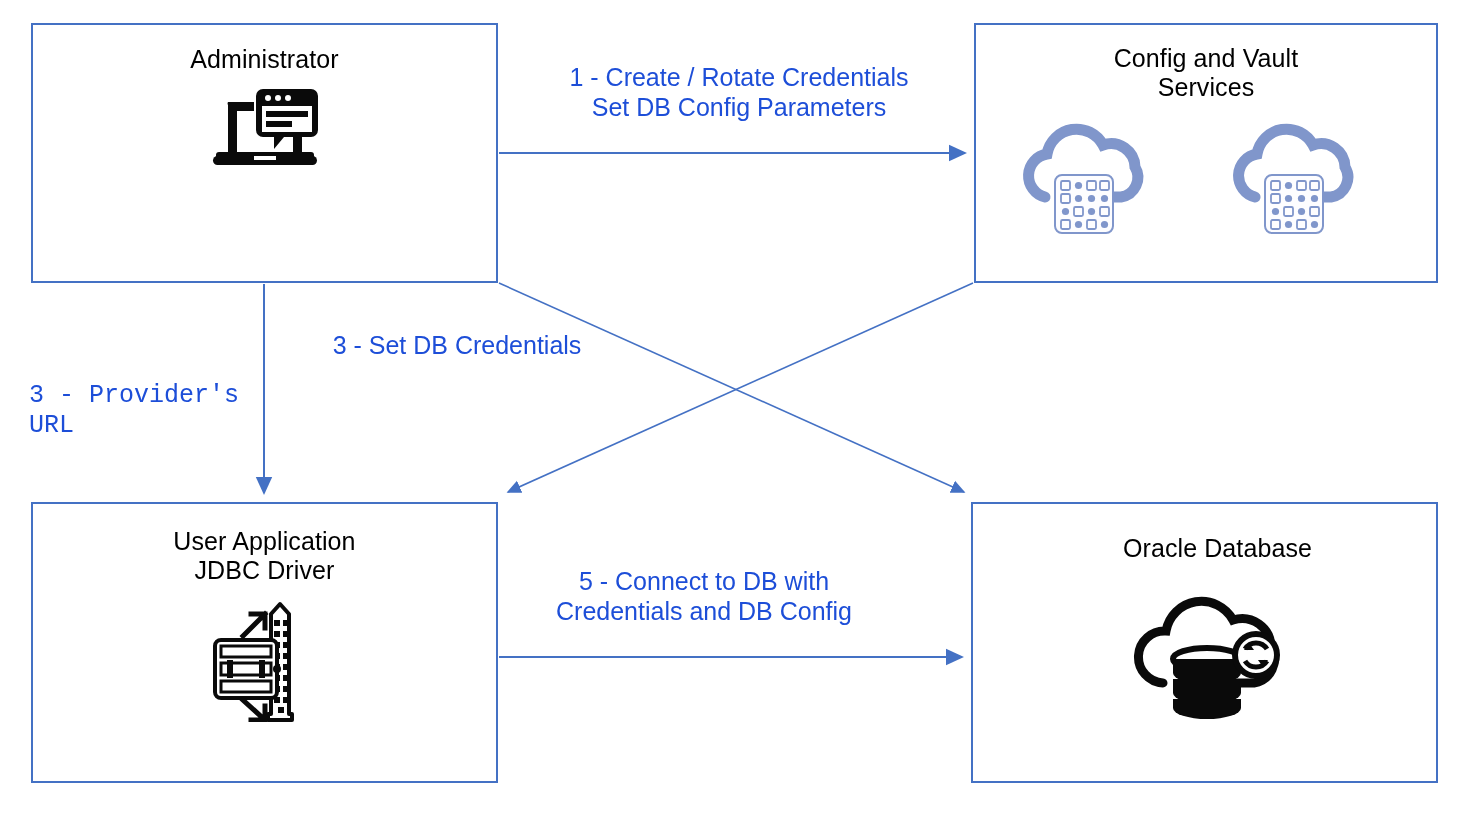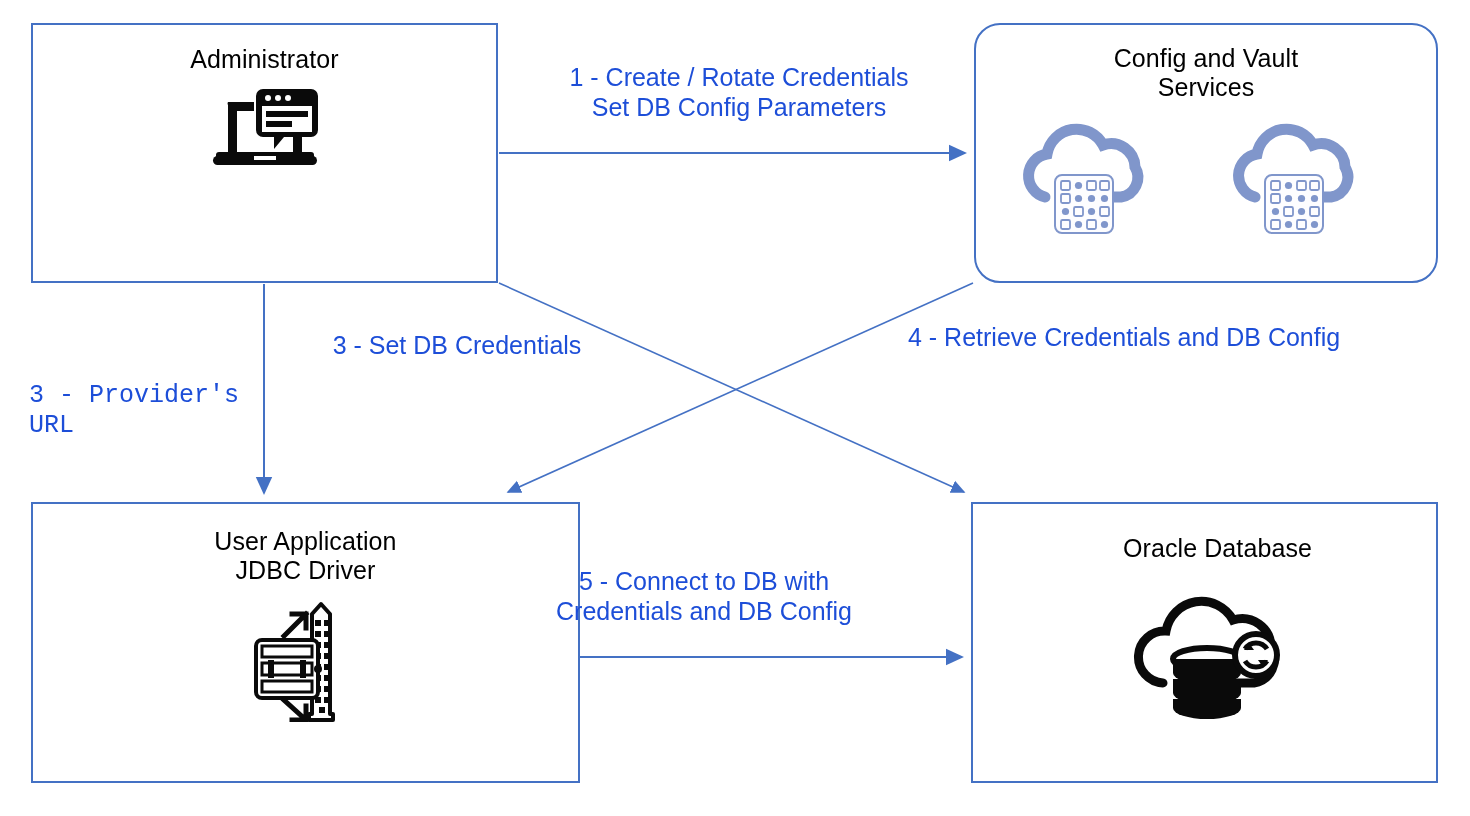--- a/index.html
+++ b/index.html
@@ -42,25 +42,25 @@
   .node-icon {
     display: flex;
     align-items: center;
     justify-content: center;
   }
 
   #node-admin      { left: 31px;  top: 23px;  width: 467px; height: 260px; }
   #node-admin .node-title { margin-top: 20px; }
   #node-admin .node-icon  { margin-top: 12px; }
 
-  #node-vault      { left: 974px; top: 23px;  width: 464px; height: 260px; border-radius: 26px; }
+  #node-vault      { left: 974px; top: 23px;  width: 464px; height: 260px; }
   #node-vault .node-title { margin-top: 19px; }
   #node-vault .node-icon  { margin-top: 16px; }
 
-  #node-app        { left: 31px;  top: 502px; width: 549px; height: 281px; }
+  #node-app        { left: 31px;  top: 502px; width: 467px; height: 281px; }
   #node-app .node-title { margin-top: 23px; }
   #node-app .node-icon  { margin-top: 6px; }
 
   #node-db         { left: 971px; top: 502px; width: 467px; height: 281px; padding-left: 26px; }
   #node-db .node-title { margin-top: 30px; }
   #node-db .node-icon  { margin-top: 12px; }
 
   
   #wires {
     position: absolute;
@@ -248,18 +248,17 @@
     <div class="node-title" style="order:1;">Oracle Database</div>
   </div>
 
   <div class="edge-label center" id="label-1">1 - Create / Rotate Credentials
 Set DB Config Parameters</div>
 
   <div class="edge-label center" id="label-2">3 - Set DB Credentials</div>
 
   <div class="edge-label left" id="label-3">3 - Provider's URL</div>
 
-  <div class="edge-label left" id="label-4">4 - Retrieve Credentials and DB Config</div>
 
   <div class="edge-label center" id="label-5">5 - Connect to DB with
 Credentials and DB Config</div>
 
 </div>
 
 </body></html>

